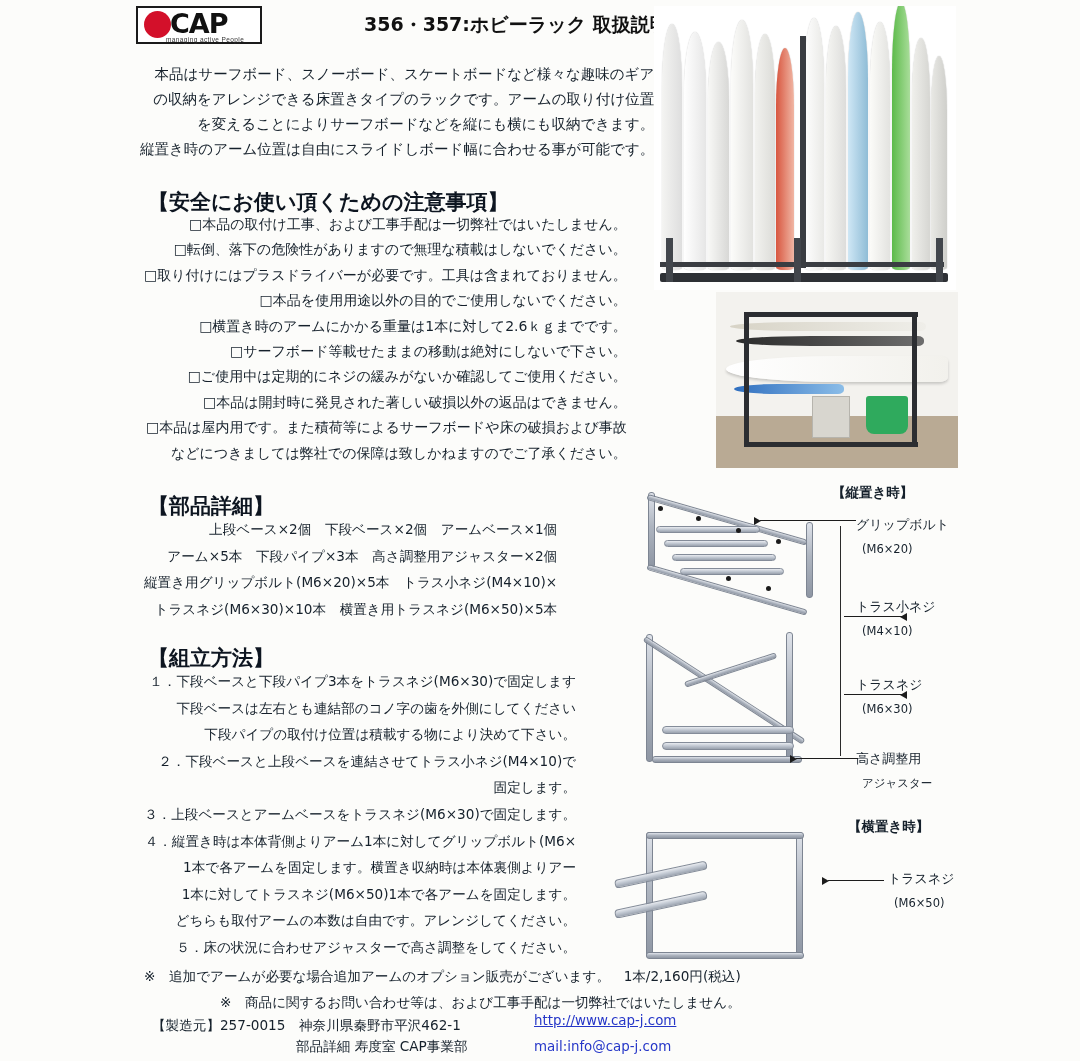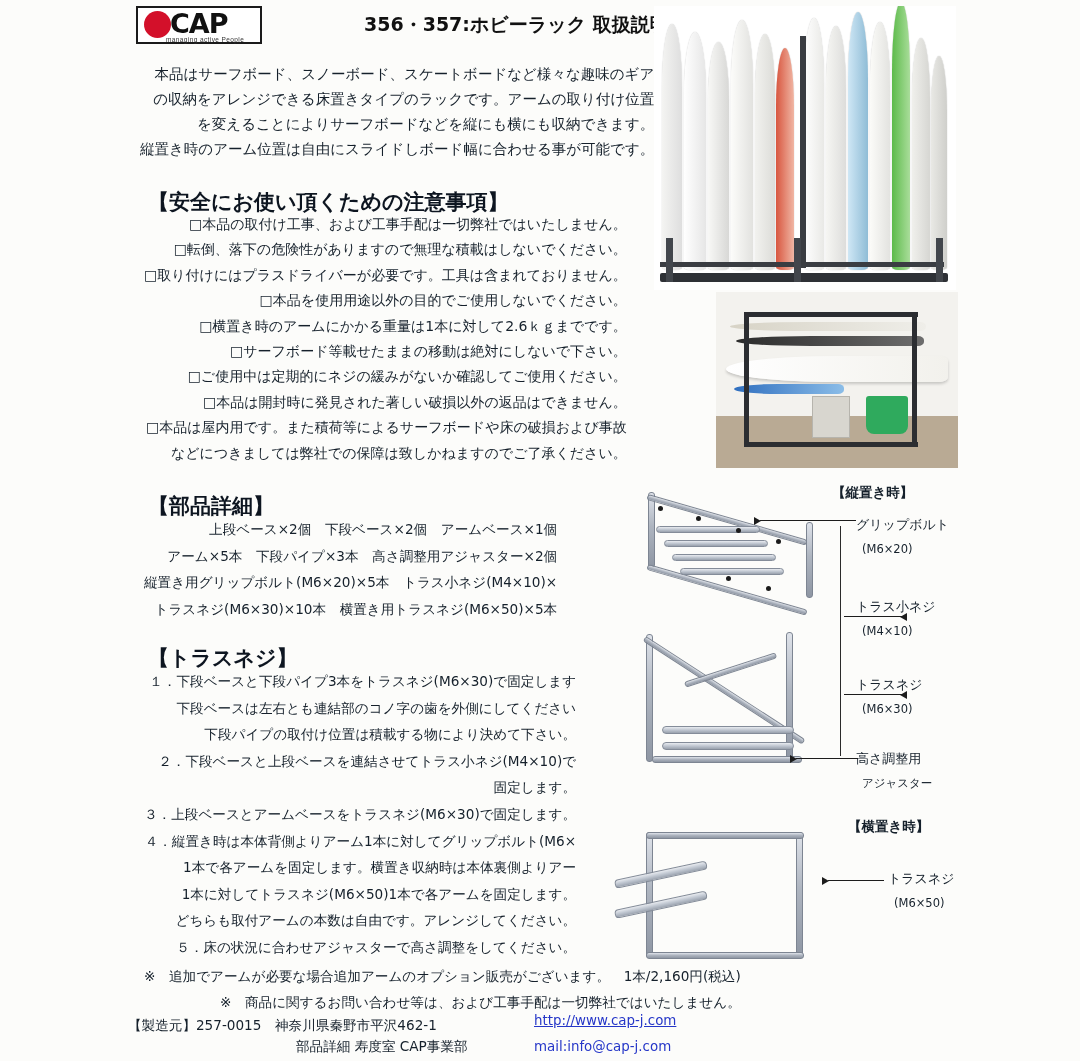--- a/index.html
+++ b/index.html
@@ -128,21 +128,21 @@
     font-size: 13.6px;
     line-height: 26.6px;
   }
   .notes {
     left: 144px;
     top: 963px;
     font-size: 13.6px;
     line-height: 26px;
   }
   .footer {
-    left: 128px;
+    left: 152px;
     top: 1013px;
     font-size: 13.6px;
     line-height: 25px;
   }
   .footer-line2 {
     left: 296px;
     top: 1038px;
     font-size: 13.6px;
   }
   .url {
@@ -387,21 +387,21 @@
 □本品は開封時に発見された著しい破損以外の返品はできません。
 □本品は屋内用です。また積荷等によるサーフボードや床の破損および事故
   などにつきましては弊社での保障は致しかねますのでご了承ください。</div>
 
   <div class="txt sec-head parts-head">【部品詳細】</div>
   <div class="txt parts-list">上段ベース×2個　下段ベース×2個　アームベース×1個
 アーム×5本　下段パイプ×3本　高さ調整用アジャスター×2個
 縦置き用グリップボルト(M6×20)×5本　トラス小ネジ(M4×10)×
 トラスネジ(M6×30)×10本　横置き用トラスネジ(M6×50)×5本</div>
 
-  <div class="txt sec-head assy-head">【トラスネジ】</div>
+  <div class="txt sec-head assy-head">【組立方法】</div>
   <div class="txt assy-list">１．下段ベースと下段パイプ3本をトラスネジ(M6×30)で固定します
 　　下段ベースは左右とも連結部のコノ字の歯を外側にしてください
 　　下段パイプの取付け位置は積載する物により決めて下さい。
 ２．下段ベースと上段ベースを連結させてトラス小ネジ(M4×10)で
 　　固定します。
 ３．上段ベースとアームベースをトラスネジ(M6×30)で固定します。
 ４．縦置き時は本体背側よりアーム1本に対してグリップボルト(M6×
 　　1本で各アームを固定します。横置き収納時は本体裏側よりアー
 　　1本に対してトラスネジ(M6×50)1本で各アームを固定します。
 　　どちらも取付アームの本数は自由です。アレンジしてください。

